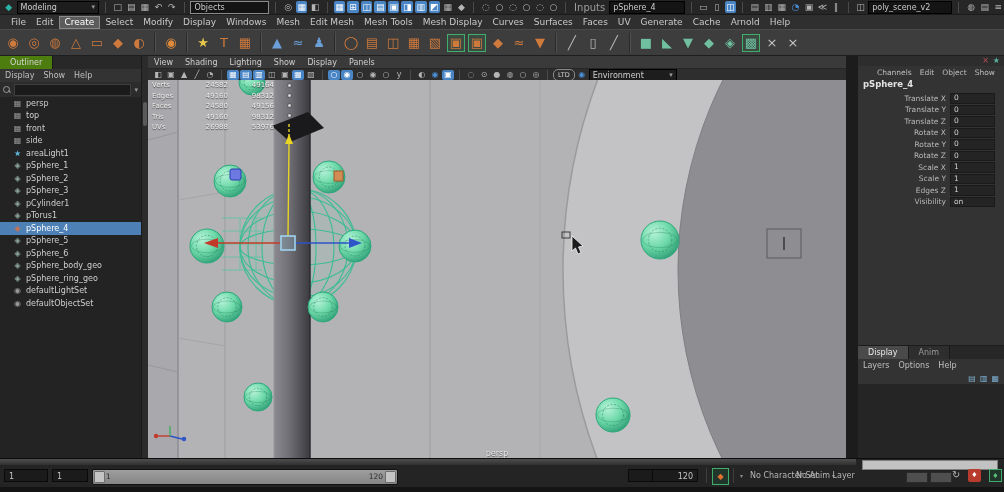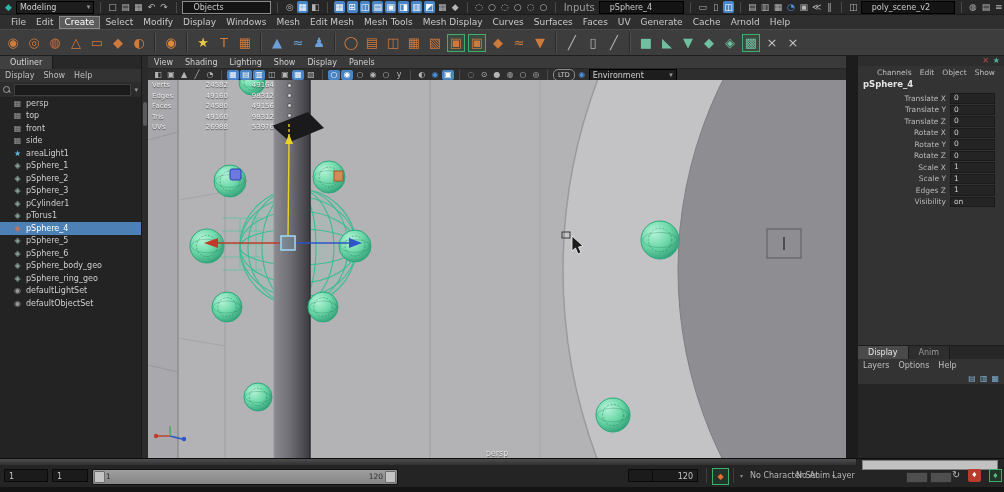--- a/index.html
+++ b/index.html
@@ -15,21 +15,21 @@
         display:flex;align-items:center;padding-left:6px;box-sizing:border-box;}
   #shelf{position:absolute;top:29px;left:0;right:0;height:27px;background:#3d3d3d;
         display:flex;align-items:center;gap:3px;padding-left:4px;border-top:1px solid #4a4a4a;
         border-bottom:1px solid #1e1e1e;box-sizing:border-box;}
 
   .tb-icon{display:inline-block;width:13px;height:12px;line-height:12px;text-align:center;
         font-size:9px;color:#b5b5b5;border-radius:2px;cursor:default;}
   .tb-icon.active{background:#4a86c5;color:#fff;}
   .tb-sep{display:inline-block;width:1px;height:11px;background:#4a4a4a;margin:0 4px;}
   .tb-field{display:inline-block;height:11px;line-height:11px;font-size:8px;color:#c9c9c9;
-        background:#141414;border:1px solid #000;padding:0 10px;overflow:hidden;white-space:nowrap;}
+        background:#141414;border:1px solid #000;padding:0 3px;overflow:hidden;white-space:nowrap;}
   .tb-field.light{border:1px solid #8a8a8a;}
   .tb-label{font-size:10px;color:#9d9d9d;padding:0 2px;}
   .tb-drop{display:inline-flex;height:11px;line-height:11px;font-size:8px;color:#cfcfcf;
         background:#1d1d1d;border:1px solid #000;padding:0 3px;justify-content:space-between;align-items:center;}
   .tb-pill{display:inline-block;height:10px;line-height:10px;font-size:6.5px;color:#cfcfcf;
         border:1px solid #8a8a8a;border-radius:5px;padding:0 4px;}
   .drop-arrow{font-size:7px;color:#9a9a9a;margin-left:4px;}
 
   .menu-item{font-size:9px;color:#c9c9c9;padding:0 5px;line-height:13px;white-space:nowrap;cursor:default;}
   .menu-item.active{background:#5c5c5c;color:#fff;border:1px solid #8a8a8a;line-height:11px;}
@@ -37,21 +37,21 @@
   .shelf-icon{display:inline-block;width:18px;height:18px;line-height:18px;text-align:center;
         font-size:13px;cursor:default;}
   .shelf-icon.frame{box-shadow:inset 0 0 0 1px #3fae6a;background:rgba(60,170,110,.12);}
   .shelf-sep{display:inline-block;width:1px;height:20px;background:#2a2a2a;margin:0 3px;border-right:1px solid #505050;}
 
   
   #main{position:absolute;top:56px;left:0;width:1004px;height:402px;}
 
   #outliner{position:absolute;left:0;top:0;width:141px;height:402px;background:#232323;}
   .panel-tabbar{height:13px;background:#282828;display:flex;}
-  .panel-tab{font-size:8px;color:#d5d5d5;background:#404040;padding:0 10px;line-height:13px;
+  .panel-tab{font-size:8px;color:#d5d5d5;background:#4d7c0f;padding:0 10px;line-height:13px;
         border-right:1px solid #1a1a1a;}
   .panel-menus{height:13px;display:flex;align-items:center;padding-left:5px;background:#333;}
   .panel-menus span{font-size:8px;color:#bfbfbf;margin-right:9px;cursor:default;}
   .outl-search{height:15px;display:flex;align-items:center;gap:3px;padding:0 3px;background:#2c2c2c;}
   .mag{width:8px;height:8px;position:relative;display:inline-block;}
   .mag::before{content:"";position:absolute;left:0;top:0;width:5px;height:5px;border:1px solid #9a9a9a;border-radius:50%;}
   .mag::after{content:"";position:absolute;left:5px;top:5px;width:3px;height:1px;background:#9a9a9a;transform:rotate(45deg);}
   .outl-input{flex:1;height:10px;background:#1b1b1b;border:1px solid #3e3e3e;}
   .filter-arrow{font-size:7px;color:#9a9a9a;}
   #outl-list{position:absolute;top:41px;left:0;right:0;bottom:0;overflow:hidden;background:#232323;}

